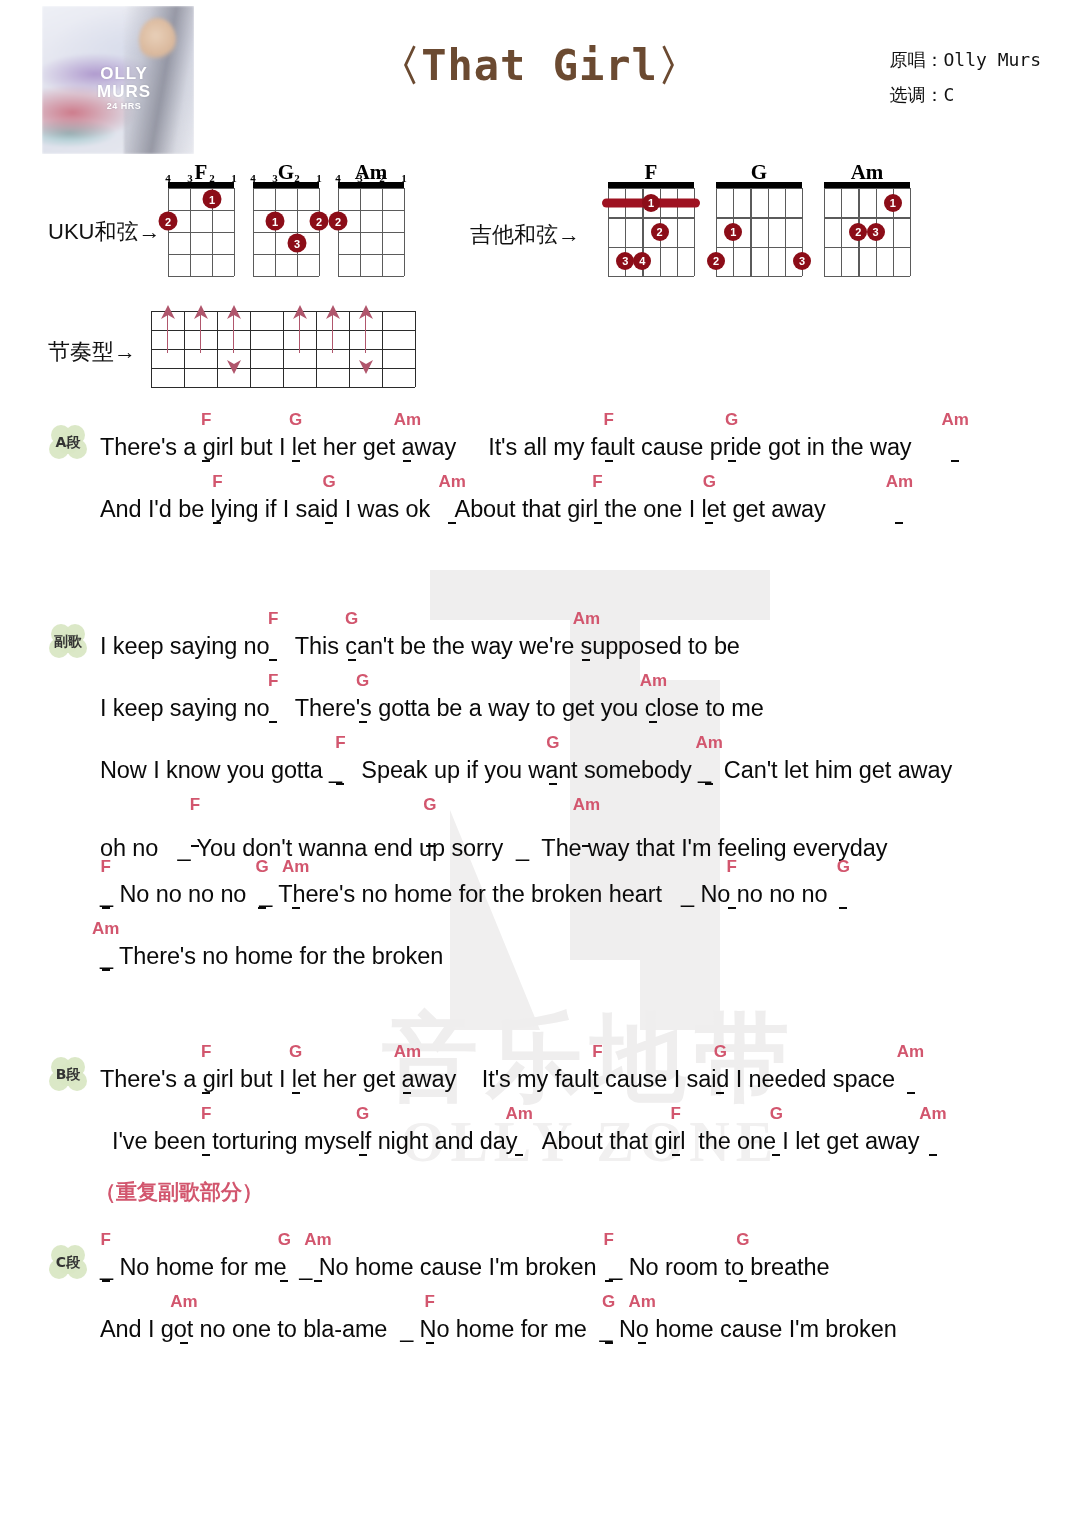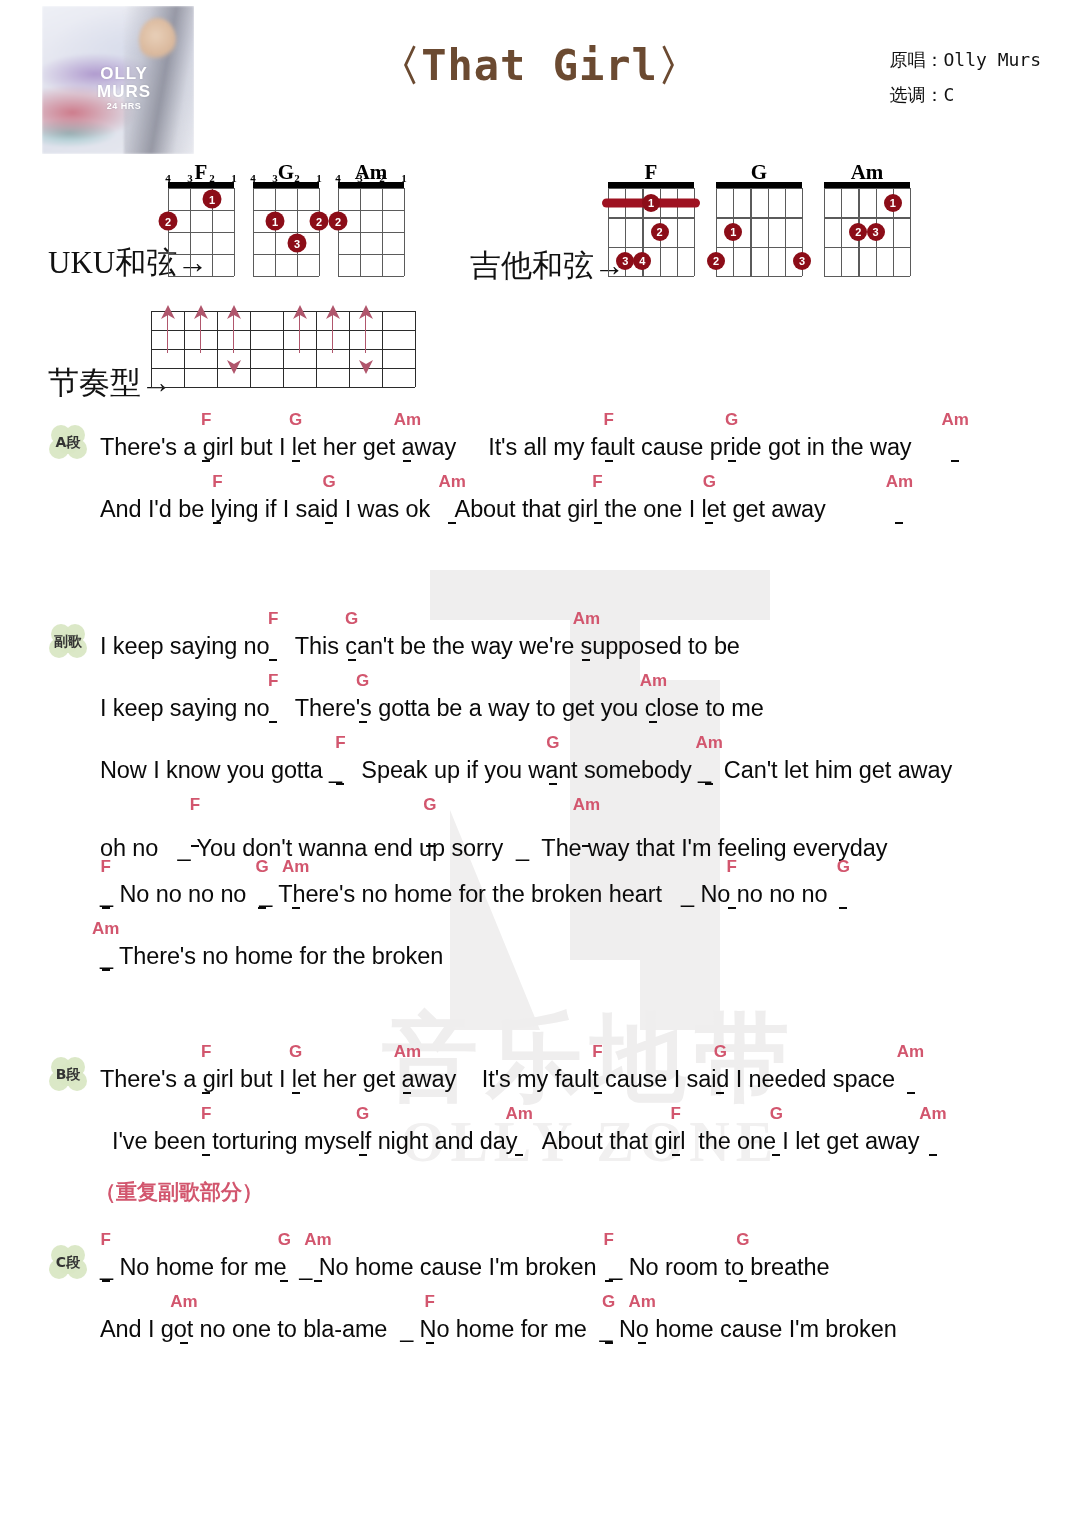--- a/index.html
+++ b/index.html
@@ -75,23 +75,22 @@
     font-size:42px;font-weight:700;color:#6b4a31;letter-spacing:1px;
   }
   .meta{
     position:absolute;right:38px;top:42px;text-align:left;
     font-family:"DejaVu Sans Mono","Liberation Mono",monospace;
     font-size:18px;color:#111;line-height:1.95;
   }
 
   
   .label-cn{
-    position:absolute;font-size:31px;color:#111;white-space:nowrap;
-    font-family:Liberation Serif, serif;
-    margin-top:25px;
+    position:absolute;font-size:22px;color:#111;white-space:nowrap;
+    font-family:Liberation Sans, sans-serif;
   }
   .chordrow{position:absolute;}
   .chord{position:absolute;}
   .chord .cname{
     position:absolute;top:-28px;left:0;width:100%;text-align:center;
     font-family:"Liberation Serif","DejaVu Serif",serif;
     font-size:21px;font-weight:700;color:#000;
   }
   .chord .nums{
     position:absolute;top:-16px;left:0;width:100%;height:14px;

